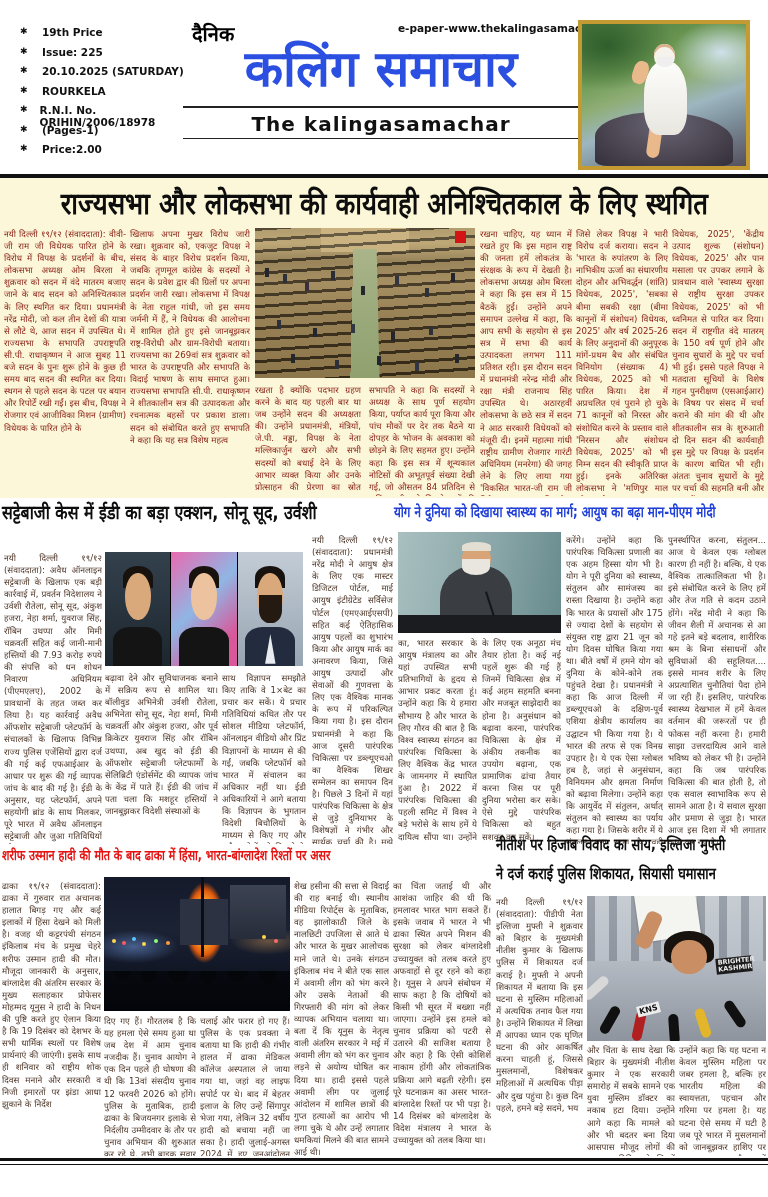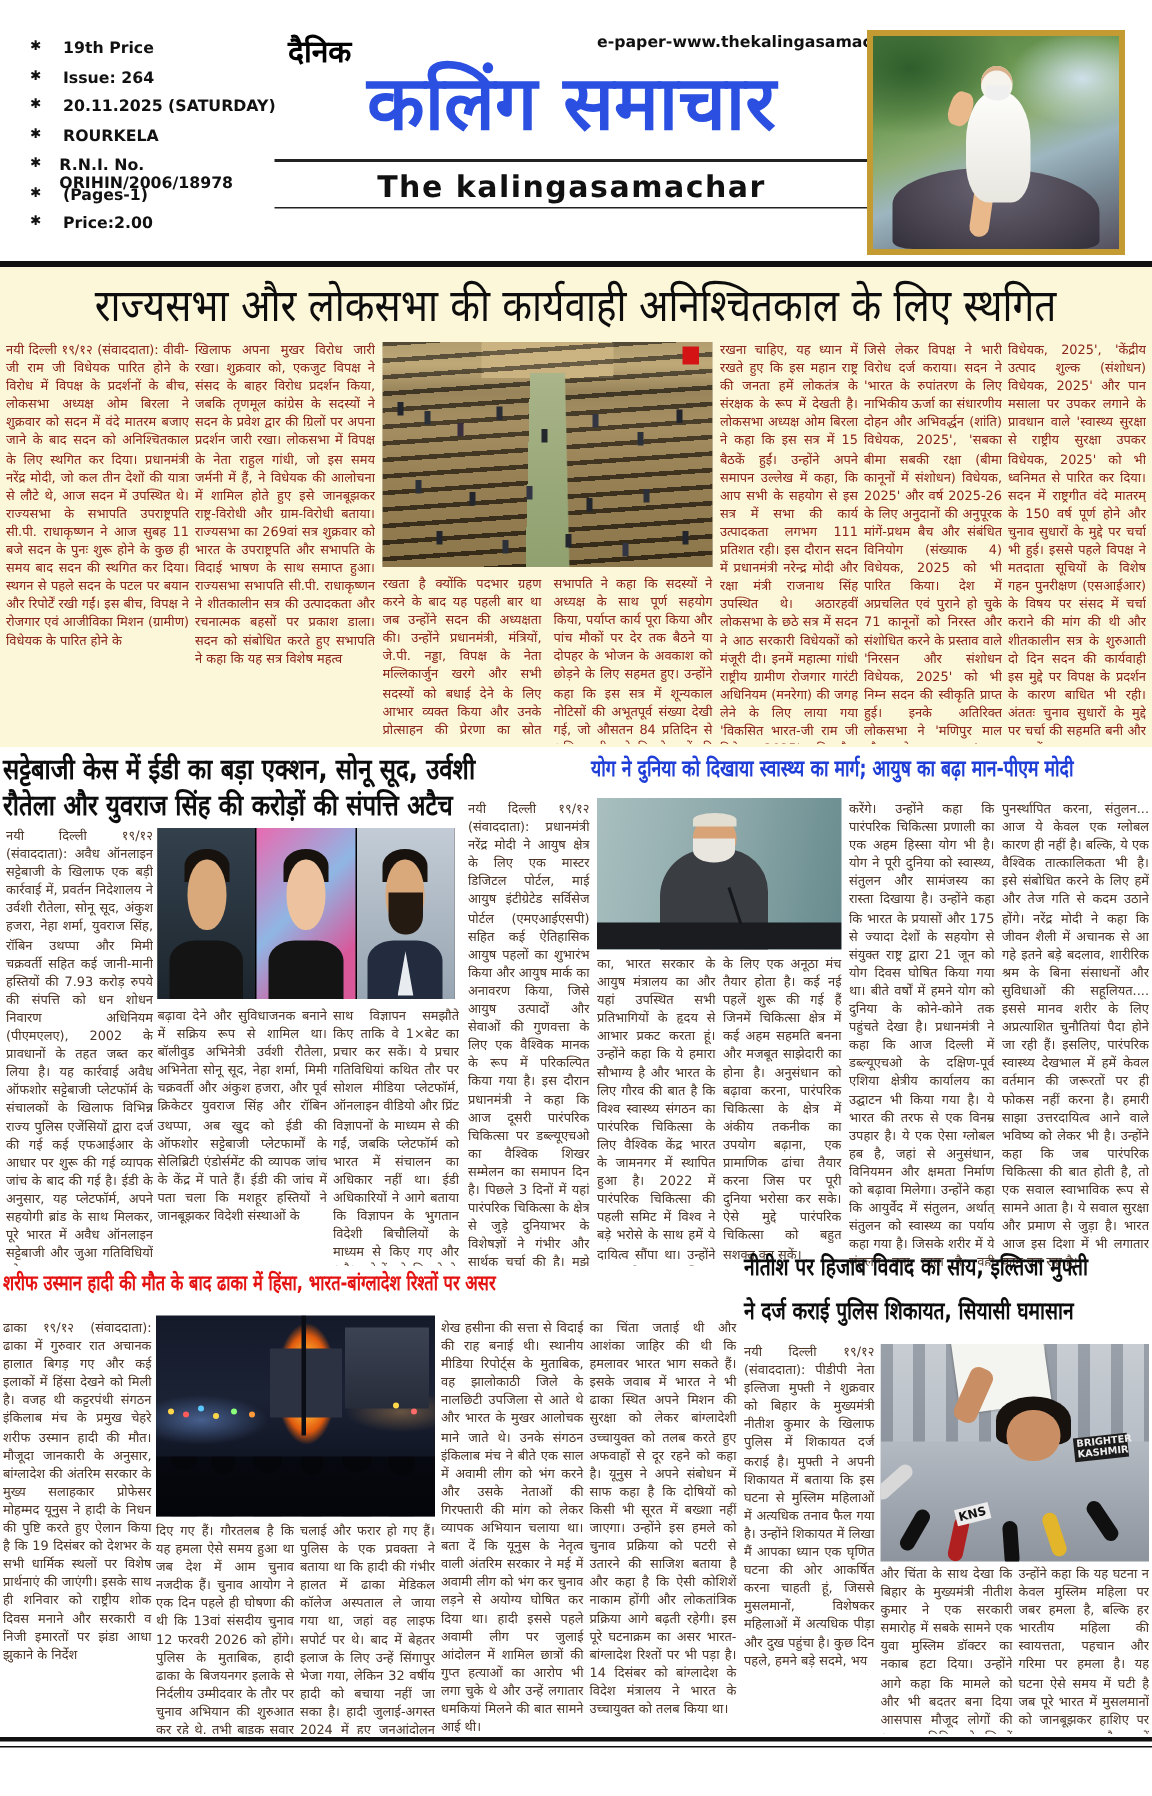--- a/index.html
+++ b/index.html
@@ -25,21 +25,21 @@
     linear-gradient(160deg,#4d7a3f 0%,#6f9b55 30%,#8fae77 45%,#9db6c0 60%,#7c8f9a 75%,#56505e 100%);}
   .saibaba .rock{position:absolute;left:8%;bottom:0;width:84%;height:38%;background:radial-gradient(ellipse at 50% 20%,#6b6575 0%,#4a4550 60%,#332f3a 100%);border-radius:45% 55% 10% 10%;}
   .saibaba .body{position:absolute;left:38%;bottom:22%;width:26%;height:52%;background:linear-gradient(180deg,#fdfdfb,#e8e6df);border-radius:45% 45% 30% 35%;}
   .saibaba .head{position:absolute;left:44%;top:14%;width:13%;height:16%;background:#f6f3ec;border-radius:50% 50% 45% 45%;box-shadow:0 3px 0 #d9b089 inset;}
   .saibaba .beard{position:absolute;left:45.5%;top:23%;width:10%;height:7%;background:#efefef;border-radius:0 0 50% 50%;}
   .saibaba .arm{position:absolute;left:31%;top:26%;width:9%;height:16%;background:#e9b98b;border-radius:40%;transform:rotate(18deg);}
   .saibaba .leg{position:absolute;left:40%;bottom:6%;width:8%;height:26%;background:#e9b98b;border-radius:8px;transform:rotate(8deg);}
 
   
   .lead-bg{position:absolute;left:0;top:178px;width:768px;height:320px;background:#fcf7d9;}
-  .lead-headline{position:absolute;left:0;top:182px;width:768px;text-align:center;font-size:30px;font-weight:normal;color:#0d0d0d;white-space:nowrap;}
+  .lead-headline{position:absolute;left:0;top:182px;width:768px;text-align:center;font-size:30px;font-weight:bold;color:#0d0d0d;white-space:nowrap;}
   .lead-headline span{display:inline-block;transform:scaleX(.86);transform-origin:50% 50%;}
   .col{position:absolute;font-size:8.6px;line-height:12.1px;text-align:justify;overflow:hidden;}
   .lead-col{color:#8b2418;}
   .body-col{color:#4d3527;}
 
   
   .parl{position:absolute;left:255px;top:228px;width:220px;height:150px;background:
     linear-gradient(180deg,#9a8d6c 0%,#b3a37c 10%,#6e6147 22%,#857453 36%,#6b5a3c 60%,#564729 100%);overflow:hidden;}
   .parl .rows{position:absolute;inset:0;background:repeating-linear-gradient(176deg,rgba(25,18,8,.55) 0 3px,rgba(205,175,115,.45) 3px 11px);}
   .parl .aisle{position:absolute;left:44%;top:8%;width:12%;height:92%;background:linear-gradient(180deg,#aab58a,#8fa06e);transform:perspective(120px) rotateX(12deg);}
@@ -123,25 +123,25 @@
 
 <div id="page">
 
   <div class="info-list">
     <div class="info-row">
         <span class="star">✱</span>
         <span>19th Price</span>
       </div>
     <div class="info-row">
         <span class="star">✱</span>
-        <span>Issue: 264</span>
-      </div>
-    <div class="info-row">
-        <span class="star">✱</span>
-        <span>20.11.2025 (SATURDAY)</span>
+        <span>Issue: 225</span>
+      </div>
+    <div class="info-row">
+        <span class="star">✱</span>
+        <span>20.10.2025 (SATURDAY)</span>
       </div>
     <div class="info-row">
         <span class="star">✱</span>
         <span>ROURKELA</span>
       </div>
     <div class="info-row">
         <span class="star">✱</span>
         <span>R.N.I. No. ORIHIN/2006/18978</span>
       </div>
     <div class="info-row">
@@ -184,21 +184,20 @@
     <div class="people"></div>
   </div>
 
   <div class="col lead-col" style="left:255px;top:384px;width:106px;height:112px;">रखता है क्योंकि पदभार ग्रहण करने के बाद यह पहली बार था जब उन्होंने सदन की अध्यक्षता की। उन्होंने प्रधानमंत्री, मंत्रियों, जे.पी. नड्डा, विपक्ष के नेता मल्लिकार्जुन खरगे और सभी सदस्यों को बधाई देने के लिए आभार व्यक्त किया और उनके प्रोत्साहन की प्रेरणा का स्रोत बताया।</div>
   <div class="col lead-col" style="left:369px;top:384px;width:106px;height:112px;">सभापति ने कहा कि सदस्यों ने अध्यक्ष के साथ पूर्ण सहयोग किया, पर्याप्त कार्य पूरा किया और पांच मौकों पर देर तक बैठने या दोपहर के भोजन के अवकाश को छोड़ने के लिए सहमत हुए। उन्होंने कहा कि इस सत्र में शून्यकाल नोटिसों की अभूतपूर्व संख्या देखी गई, जो औसतन 84 प्रतिदिन से अधिक रही, जो पिछले सत्रों की तुलना में 31% अधिक है।</div>
   <div class="col lead-col" style="left:480px;top:228px;width:92px;height:268px;">रखना चाहिए, यह ध्यान में रखते हुए कि इस महान राष्ट्र की जनता हमें लोकतंत्र के संरक्षक के रूप में देखती है। लोकसभा अध्यक्ष ओम बिरला ने कहा कि इस सत्र में 15 बैठकें हुईं। उन्होंने अपने समापन उल्लेख में कहा, कि आप सभी के सहयोग से इस सत्र में सभा की कार्य उत्पादकता लगभग 111 प्रतिशत रही। इस दौरान सदन में प्रधानमंत्री नरेन्द्र मोदी और रक्षा मंत्री राजनाथ सिंह उपस्थित थे। अठारहवीं लोकसभा के छठे सत्र में सदन ने आठ सरकारी विधेयकों को मंजूरी दी। इनमें महात्मा गांधी राष्ट्रीय ग्रामीण रोजगार गारंटी अधिनियम (मनरेगा) की जगह लेने के लिए लाया गया 'विकसित भारत-जी राम जी विधेयक, 2025' शामिल है</div>
   <div class="col lead-col" style="left:576px;top:228px;width:92px;height:268px;">जिसे लेकर विपक्ष ने भारी विरोध दर्ज कराया। सदन ने 'भारत के रुपांतरण के लिए नाभिकीय ऊर्जा का संधारणीय दोहन और अभिवर्द्धन (शांति) विधेयक, 2025', 'सबका बीमा सबकी रक्षा (बीमा कानूनों में संशोधन) विधेयक, 2025' और वर्ष 2025-26 के लिए अनुदानों की अनुपूरक मांगें-प्रथम बैच और संबंधित विनियोग (संख्याक 4) विधेयक, 2025 को भी पारित किया। देश में अप्रचलित एवं पुराने हो चुके 71 कानूनों को निरस्त और संशोधित करने के प्रस्ताव वाले 'निरसन और संशोधन विधेयक, 2025' को भी निम्न सदन की स्वीकृति प्राप्त हुई। इनके अतिरिक्त लोकसभा ने 'मणिपुर माल और सेवा कर (दूसरा संशोधन)</div>
   <div class="col lead-col" style="left:672px;top:228px;width:92px;height:268px;">विधेयक, 2025', 'केंद्रीय उत्पाद शुल्क (संशोधन) विधेयक, 2025' और पान मसाला पर उपकर लगाने के प्रावधान वाले 'स्वास्थ्य सुरक्षा से राष्ट्रीय सुरक्षा उपकर विधेयक, 2025' को भी ध्वनिमत से पारित कर दिया। सदन में राष्ट्रगीत वंदे मातरम् के 150 वर्ष पूर्ण होने और चुनाव सुधारों के मुद्दे पर चर्चा भी हुई। इससे पहले विपक्ष ने मतदाता सूचियों के विशेष गहन पुनरीक्षण (एसआईआर) के विषय पर संसद में चर्चा कराने की मांग की थी और शीतकालीन सत्र के शुरुआती दो दिन सदन की कार्यवाही इस मुद्दे पर विपक्ष के प्रदर्शन के कारण बाधित भी रही। अंततः चुनाव सुधारों के मुद्दे पर चर्चा की सहमति बनी और सदन में कामकाज शुरू हुआ।</div>
 
   <div class="ed-h1"><span>सट्टेबाजी केस में ईडी का बड़ा एक्शन, सोनू सूद, उर्वशी</span></div>
-  <div class="ed-h2"><span>रौतेला और युवराज सिंह की करोड़ों की संपत्ति अटैच</span></div>
 
   <div class="col body-col" style="left:4px;top:552px;width:98px;height:292px;">नयी दिल्ली १९/१२ (संवाददाता): अवैध ऑनलाइन सट्टेबाजी के खिलाफ एक बड़ी कार्रवाई में, प्रवर्तन निदेशालय ने उर्वशी रौतेला, सोनू सूद, अंकुश हजरा, नेहा शर्मा, युवराज सिंह, रॉबिन उथप्पा और मिमी चक्रवर्ती सहित कई जानी-मानी हस्तियों की 7.93 करोड़ रुपये की संपत्ति को धन शोधन निवारण अधिनियम (पीएमएलए), 2002 के प्रावधानों के तहत जब्त कर लिया है। यह कार्रवाई अवैध ऑफशोर सट्टेबाजी प्लेटफॉर्म के संचालकों के खिलाफ विभिन्न राज्य पुलिस एजेंसियों द्वारा दर्ज की गई कई एफआईआर के आधार पर शुरू की गई व्यापक जांच के बाद की गई है। ईडी के अनुसार, यह प्लेटफॉर्म, अपने सहयोगी ब्रांड के साथ मिलकर, पूरे भारत में अवैध ऑनलाइन सट्टेबाजी और जुआ गतिविधियों को</div>
 
   <div class="celebs">
     <div class="celeb c-sonu">
       <div class="hair"></div>
       <div class="face"></div>
       <div class="torso"></div>
     </div>
     <div class="celeb c-urv">

